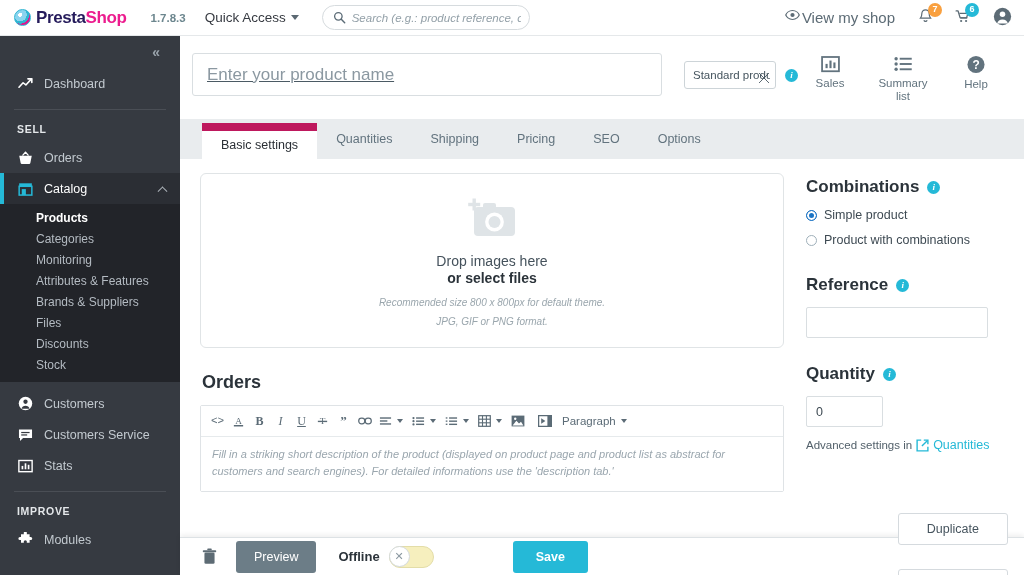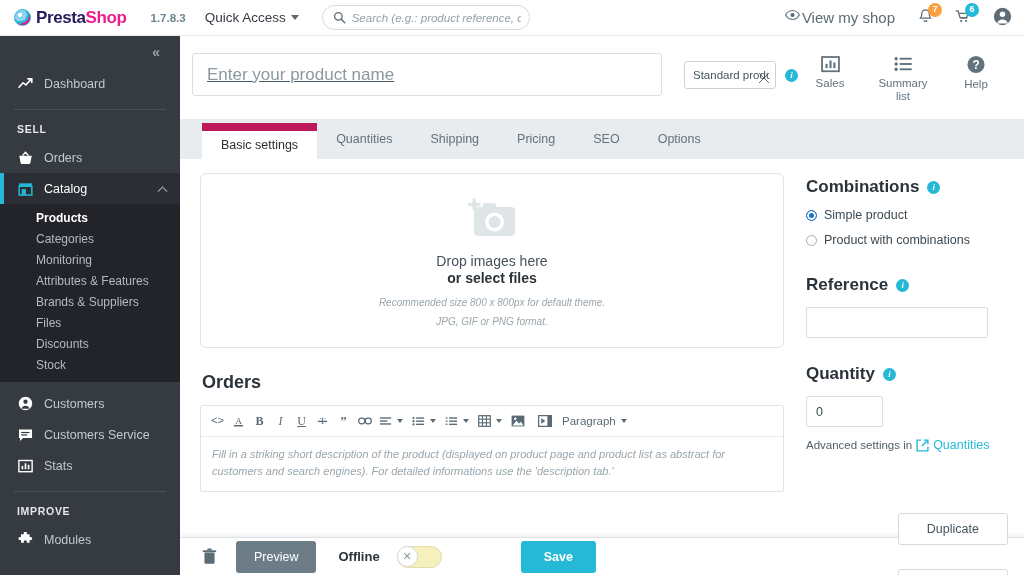--- a/index.html
+++ b/index.html
@@ -223,21 +223,21 @@
   }
   .trash { color: #5d6b74; cursor: pointer; margin-right: 19px; display:flex; }
   .btn {
     height: 32px; padding: 0 17px; border-radius: 3px; font-size: 12.5px;
     display: flex; align-items: center; justify-content: center; cursor: pointer;
     font-family: "Liberation Sans", sans-serif; border: 1px solid transparent;
   }
   .btn-preview { background: #6c7d87; color: #fff; }
   .btn-save { background: #25b9d7; color: #fff; font-weight: bold; padding: 0 22px; }
   .btn-outline { background: #fff; color: #46545e; border: 1px solid #d5dade; }
-  .offline-wrap { display: flex; align-items: center; gap: 17px; margin-left: 22px; }
+  .offline-wrap { display: flex; align-items: center; gap: 9px; margin-left: 22px; }
   .offline-lbl { font-size: 13px; font-weight: bold; color: #2b333a; }
   .toggle {
     width: 45px; height: 22px; border-radius: 11px; background: #f6efbe;
     border: 1px solid #e3dda8; display: flex; align-items: center; cursor: pointer; position: relative;
   }
   .toggle-knob {
     width: 21px; height: 21px; border-radius: 50%; background: #fff;
     border: 1px solid #d3d9dd; display: flex; align-items: center; justify-content: center;
     color: #8b98a1; font-size: 11px; margin-left: -1px;
   }

